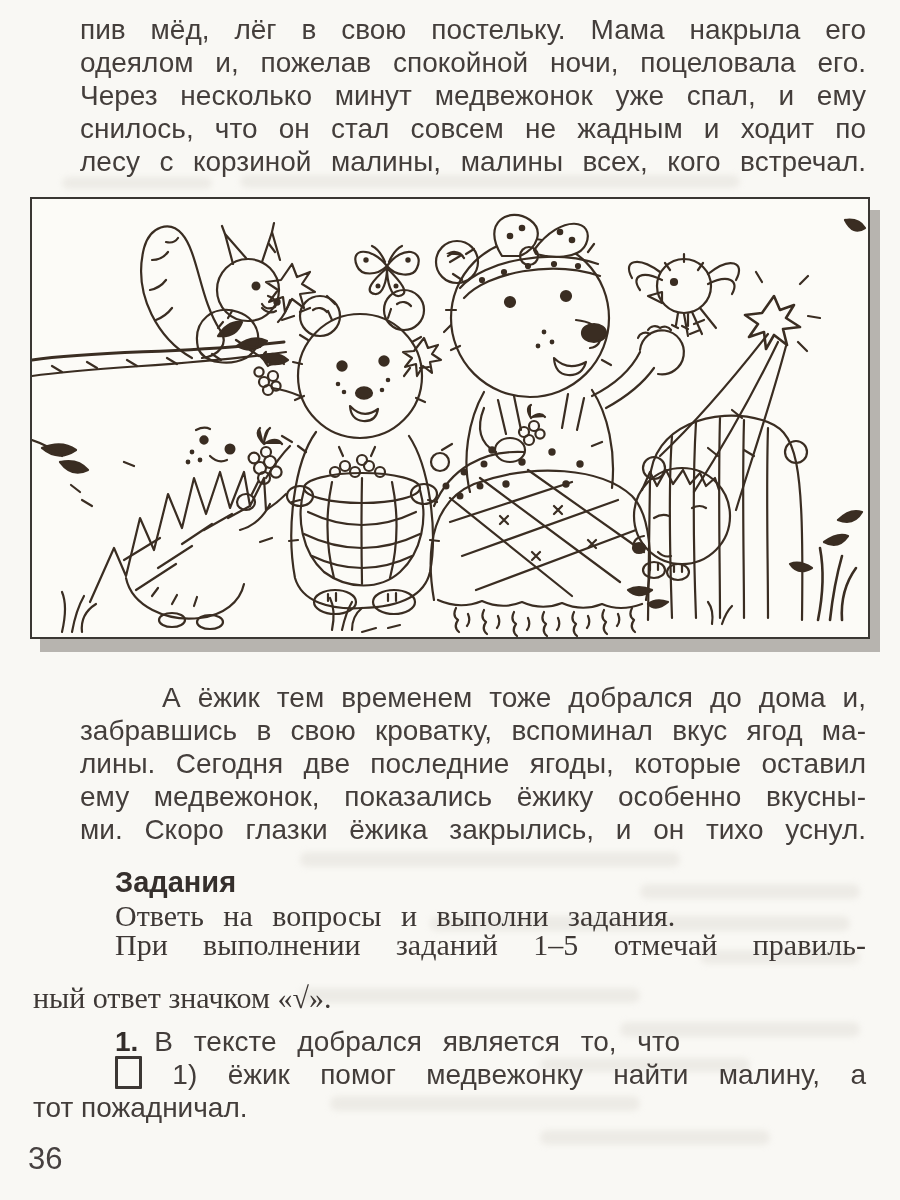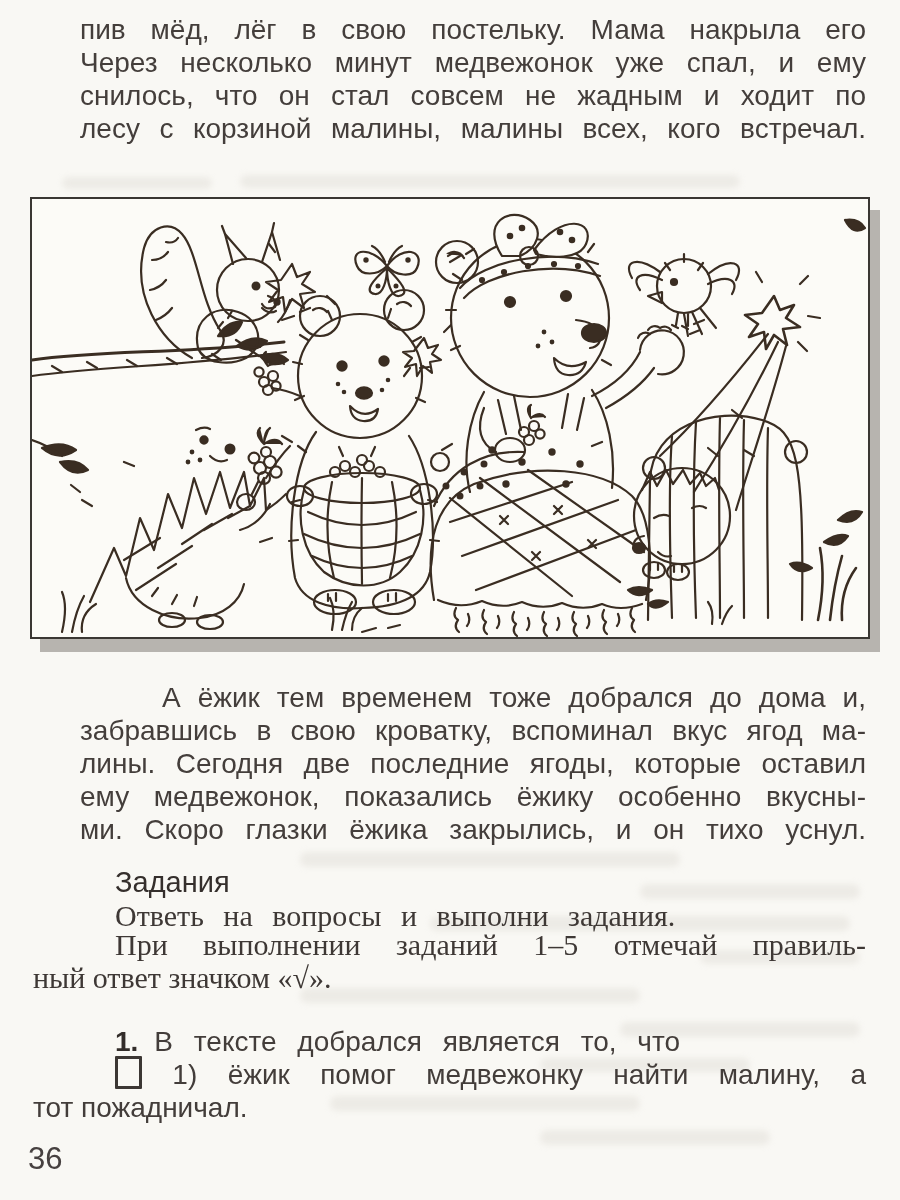--- a/index.html
+++ b/index.html
@@ -4,23 +4,23 @@
 <style>
   html,body{margin:0;padding:0;}
   .page{position:relative;width:900px;height:1200px;background:#f9f8f4;overflow:hidden;
         font-family:"Liberation Sans",sans-serif;color:#433d3a;}
   .abs{position:absolute;}
   .txt{z-index:2;}
   
   .para{left:33px;width:833px;font-size:28px;line-height:33px;color:#443e3b;}
   .para .ln{text-align:justify;text-align-last:justify;white-space:nowrap_off;margin-left:47px;}
   .para .ln.indent{padding-left:82px;}
-  .ln-left{text-align:left;text-align-last:left;}
-  
-  .h-tasks{left:115px;top:866px;font-size:29px;font-weight:normal;color:#352f2c;}
+  .ln-left{text-align:left;text-align-last:left;margin-top:20px;}
+  
+  .h-tasks{left:115px;top:866px;font-size:29px;font-weight:bold;color:#352f2c;}
   .serif{font-family:"Liberation Serif",serif;font-size:30px;color:#3e3835;}
   .instr1{left:115px;top:899px;word-spacing:12px;}
   .instr2{left:33px;top:928px;width:833px;line-height:33px;}
   .instr2 .ln1{text-align:justify;text-align-last:justify;padding-left:82px;}
   
   .q1{left:33px;top:1025px;width:833px;font-size:28px;line-height:33px;}
   .q1 .qnum{font-weight:bold;color:#332d2a;margin-right:16px;}
   .q1 .qtext{word-spacing:13px;}
   .optline1{left:33px;top:1056px;width:833px;font-size:28px;line-height:35px;
             text-align:justify;text-align-last:justify;padding-left:82px;box-sizing:border-box;}
@@ -48,20 +48,21 @@
   <div class="ghost" style="left:430px;top:916px;width:420px;height:15px;"></div>
   <div class="ghost" style="left:700px;top:950px;width:160px;height:14px;"></div>
   <div class="ghost" style="left:300px;top:988px;width:340px;height:15px;"></div>
   <div class="ghost" style="left:620px;top:1022px;width:240px;height:15px;"></div>
   <div class="ghost" style="left:540px;top:1058px;width:210px;height:14px;"></div>
   <div class="ghost" style="left:330px;top:1096px;width:310px;height:15px;"></div>
   <div class="ghost" style="left:540px;top:1130px;width:230px;height:15px;"></div>
 
   <div class="abs txt para" style="top:13px;">
     <div class="ln">пив мёд, лёг в свою постельку. Мама накрыла его</div>
+    <div class="ln">одеялом и, пожелав спокойной ночи, поцеловала его.</div>
     <div class="ln">Через несколько минут медвежонок уже спал, и ему</div>
     <div class="ln">снилось, что он стал совсем не жадным и ходит по</div>
     <div class="ln">лесу с корзиной малины, малины всех, кого встречал.</div>
   </div>
 
   <div class="abs frame">
     <svg viewBox="0 0 836 436" role="img" aria-label="Лесная сцена: белка на ветке, ёжик с малиной, медвежонок с корзиной ягод, мама-медведица в платочке, птичка, бабочка и спящий ёжик в кроватке">
       <g stroke="#3a2d22" stroke-width="2.2" fill="none" stroke-linecap="round" stroke-linejoin="round">
 
         <g>

